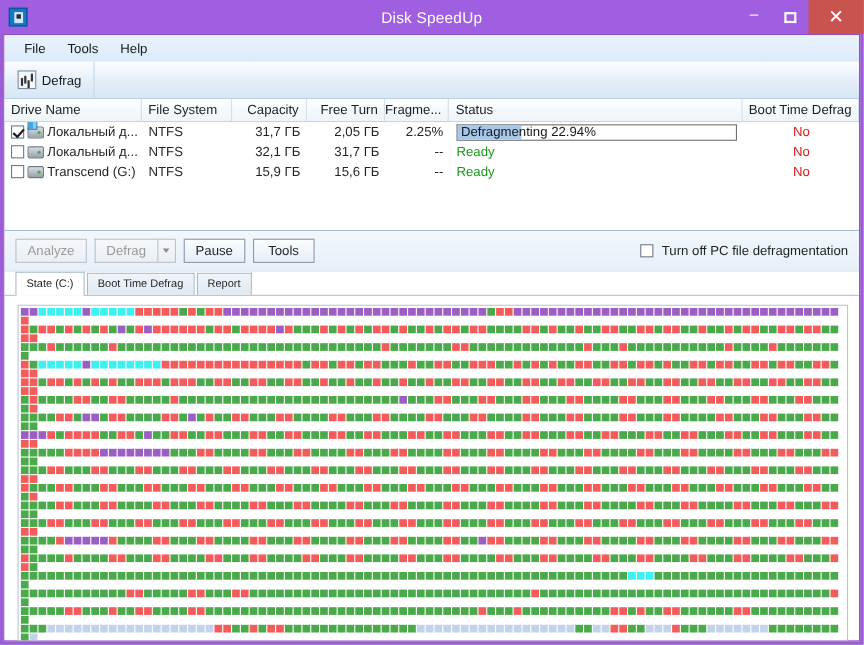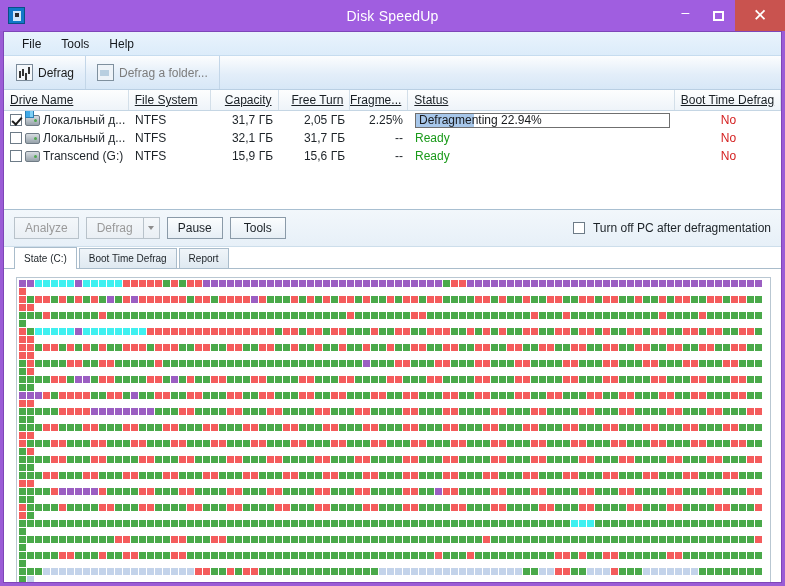--- a/index.html
+++ b/index.html
@@ -113,21 +113,21 @@
   .dl-head{
     display:flex;height:20px;flex:0 0 auto;
     background:linear-gradient(to bottom,#fdfefe 0%,#eef4f9 100%);
     border-bottom:1px solid #c5d6e4;
     font-size:12px;color:#191f24;
   }
   .dl-head .cell{
     border-right:1px solid #d3dfe9;
     padding:2px 6px;box-sizing:border-box;
     display:flex;align-items:center;
-    overflow:hidden;white-space:nowrap;text-decoration:underline;
+    overflow:hidden;white-space:nowrap;
   }
   .dl-rows{flex:1 1 auto;}
   .dl-row{display:flex;height:18px;font-size:12px;color:#1d2328;}
   .dl-row .cell{
     padding:1px 6px;box-sizing:border-box;
     display:flex;align-items:center;white-space:nowrap;overflow:hidden;
   }
   .c-name{width:125px;}
   .c-fs{width:82px;}
   .c-cap{width:68px;}
@@ -256,24 +256,20 @@
       <div class="menuitem">File</div>
       <div class="menuitem">Tools</div>
       <div class="menuitem">Help</div>
     </div>
 
     <div class="toolbar">
       <div class="tb-btn">
         <span class="ico ico-defrag"></span>
         <span>Defrag</span>
       </div>
-      <div class="tb-btn dim">
-        <span class="ico ico-folder"></span>
-        <span>Defrag a folder...</span>
-      </div>
     </div>
 
     <div class="drivelist">
       <div class="dl-head">
         <div class="cell c-name">Drive Name</div>
         <div class="cell c-fs">File System</div>
         <div class="cell c-cap right">Capacity</div>
         <div class="cell c-free right">Free Turn</div>
         <div class="cell c-frag right">Fragme...</div>
         <div class="cell c-status">Status</div>
@@ -340,21 +336,21 @@
     <div class="controls">
       <div class="btn disabled">Analyze</div>
       <div class="btn disabled split">Defrag</div>
       <div class="btn disabled arrow">
         <span class="caret"></span>
       </div>
       <div class="btn">Pause</div>
       <div class="btn">Tools</div>
       <div class="turnoff">
         <span class="chk"></span>
-        <span>Turn off PC after defragmentation</span>
+        <span>Turn off PC file defragmentation</span>
       </div>
     </div>
 
     <div class="tabs">
       <div class="tab active">State (C:)</div>
       <div class="tab">Boot Time Defrag</div>
       <div class="tab">Report</div>
     </div>
 
     <div class="mapwrap">

